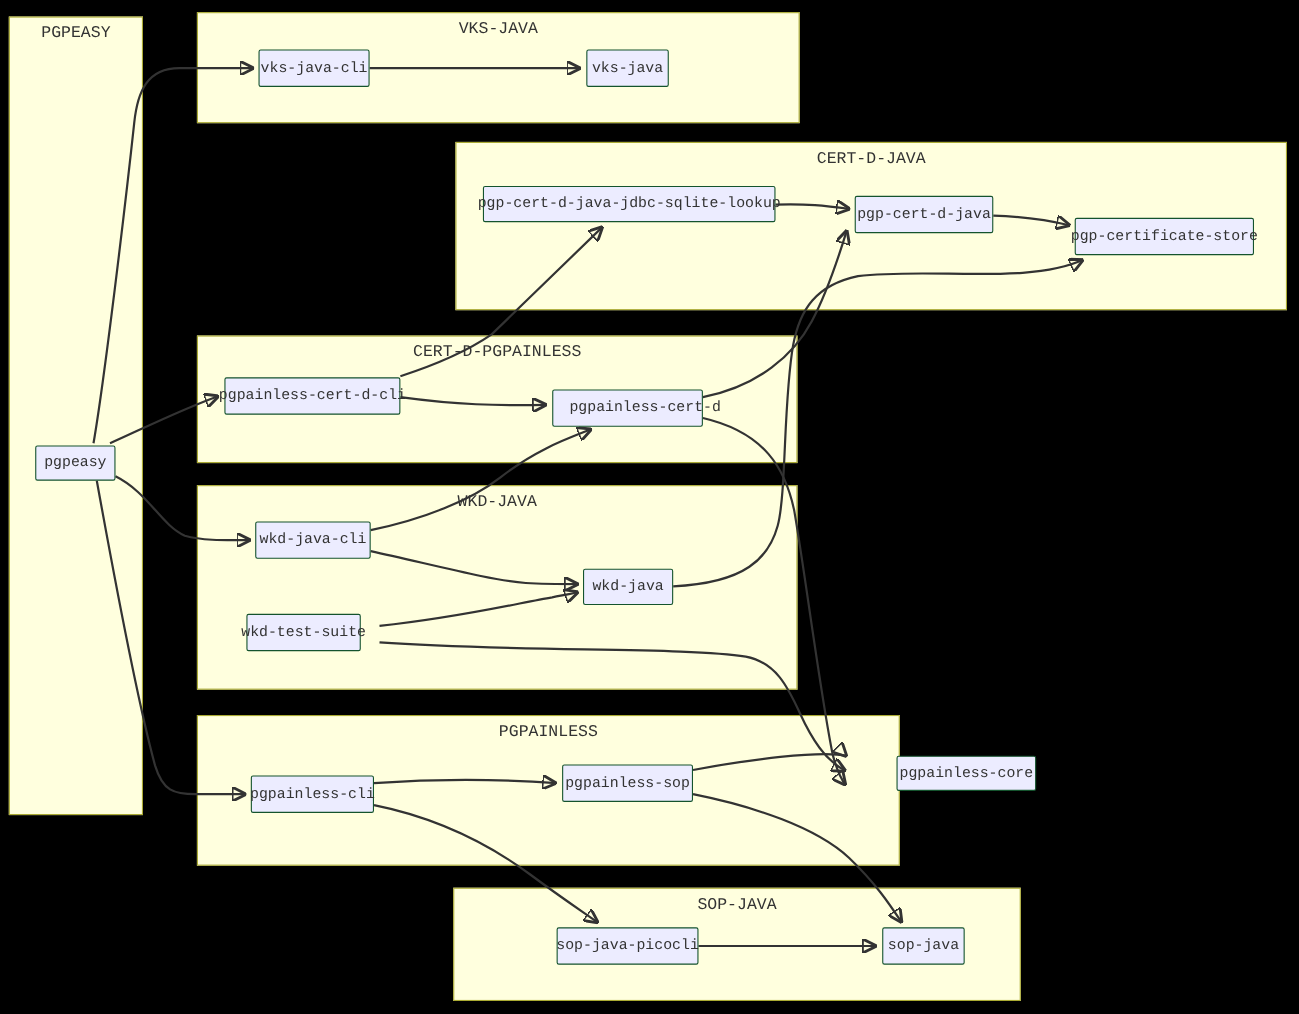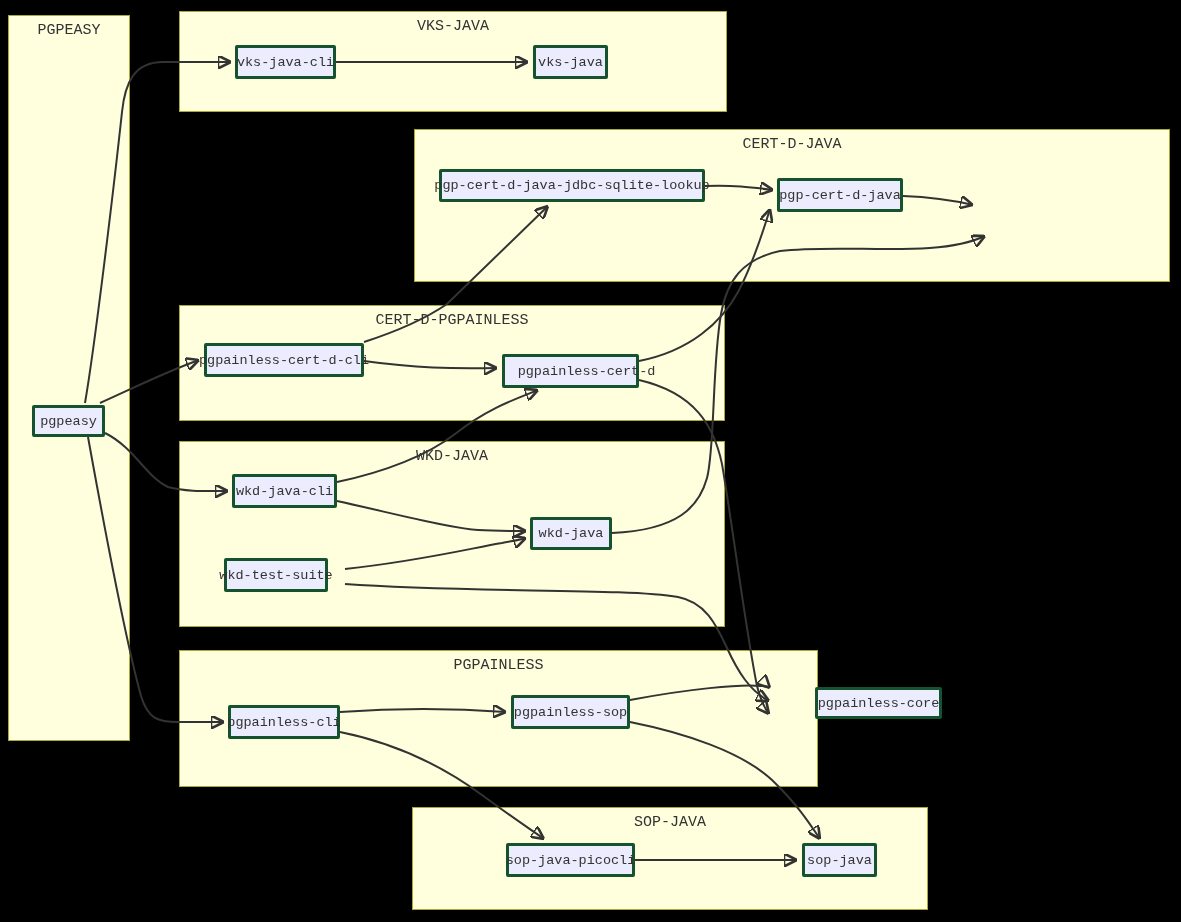--- a/index.html
+++ b/index.html
@@ -31,21 +31,21 @@
     pointer-events:none;
   }
   #edges path{
     fill:none;
     stroke:#333333;
     stroke-width:2;
   }
   .node{
     position:absolute;
     background:#ECECFF;
-    border:3px solid #14532d;
+    border:1px solid #14532d;
     border-radius:2px;
     box-sizing:border-box;
     display:flex;
     align-items:center;
     justify-content:center;
     font-size:13.5px;
     color:#333333;
     white-space:nowrap;
     z-index:2;
   }
@@ -104,20 +104,21 @@
     <path d="M630,700 C688,689 740,684 761,686 C766,686 769,687 770,688" marker-end="url(#arrow)"></path>
     <path d="M630,722 C685,733 742,752 772,780 C796,803 808,821 820,839" marker-end="url(#arrow)"></path>
     <path d="M635,860 L797,860" marker-end="url(#arrow)"></path>
   </svg>
 
   <div class="node" style="left:32px;top:405px;width:73px;height:32px;">pgpeasy</div>
   <div class="node" style="left:235px;top:45px;width:101px;height:34px;">vks-java-cli</div>
   <div class="node" style="left:533px;top:45px;width:75px;height:34px;">vks-java</div>
   <div class="node" style="left:439px;top:169px;width:266px;height:33px;">pgp-cert-d-java-jdbc-sqlite-lookup</div>
   <div class="node" style="left:777px;top:178px;width:126px;height:34px;">pgp-cert-d-java</div>
+  <div class="node" style="left:977px;top:198px;width:163px;height:34px;">pgp-certificate-store</div>
   <div class="node" style="left:204px;top:343px;width:160px;height:34px;">pgpainless-cert-d-cli</div>
   <div class="node" style="left:502px;top:354px;width:137px;height:34px;padding-left:32px;">pgpainless-cert-d</div>
   <div class="node" style="left:232px;top:474px;width:105px;height:34px;">wkd-java-cli</div>
   <div class="node" style="left:530px;top:517px;width:82px;height:33px;">wkd-java</div>
   <div class="node" style="left:224px;top:558px;width:104px;height:34px;">wkd-test-suite</div>
   <div class="node" style="left:228px;top:705px;width:112px;height:34px;">pgpainless-cli</div>
   <div class="node" style="left:511px;top:695px;width:119px;height:34px;">pgpainless-sop</div>
   <div class="node" style="left:775px;top:687px;width:127px;height:32px;margin-left:40px;">pgpainless-core</div>
   <div class="node" style="left:506px;top:843px;width:129px;height:34px;">sop-java-picocli</div>
   <div class="node" style="left:802px;top:843px;width:75px;height:34px;">sop-java</div>

